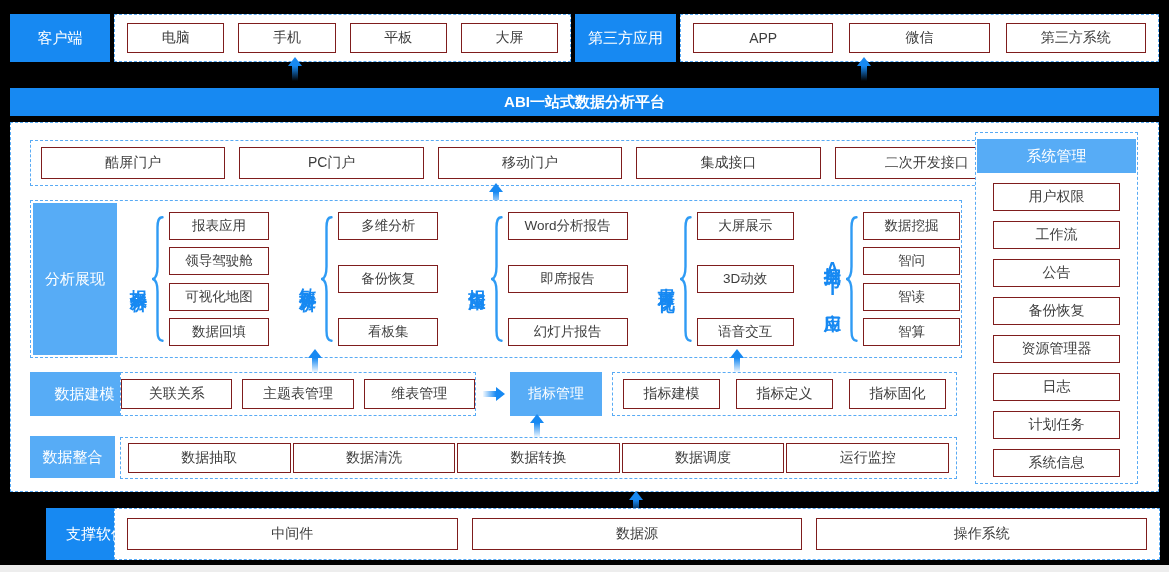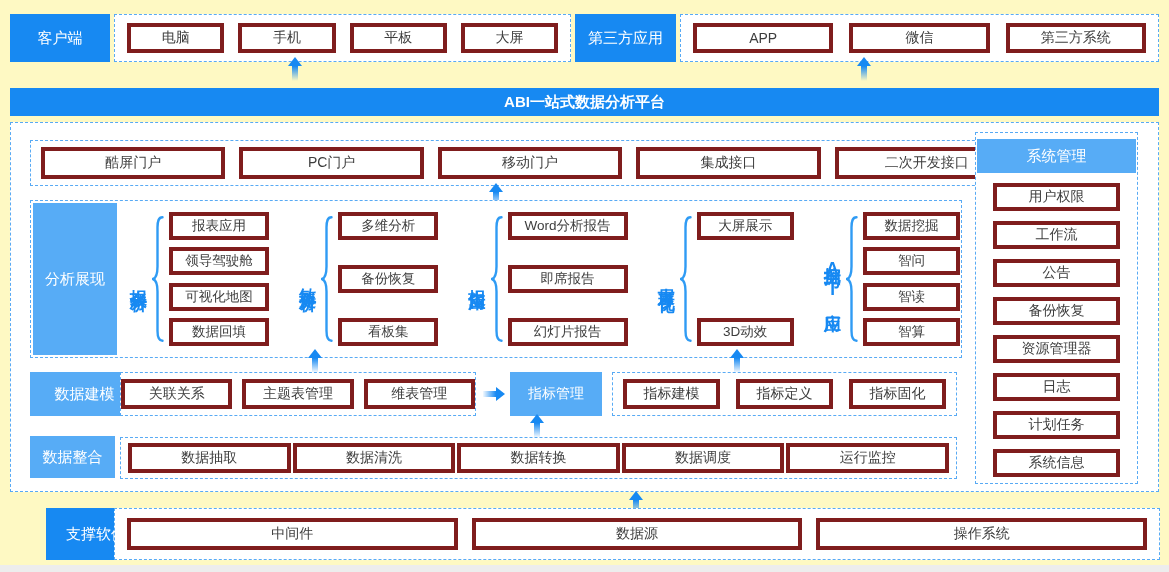--- a/index.html
+++ b/index.html
@@ -1,23 +1,23 @@
 <!DOCTYPE html>
 <html><head>
 <meta charset="utf-8">
 <style>
   html,body{margin:0;padding:0;background:#fff;}
   body{font-family:"Liberation Sans","DejaVu Sans",sans-serif;}
-  #canvas{position:relative;width:1169px;height:572px;background:#fef9c3;overflow:hidden;}
+  #canvas{position:relative;width:1169px;height:572px;background:#000000;overflow:hidden;}
 
   .solid{position:absolute;background:#1789f2;color:#fff;display:flex;align-items:center;justify-content:center;font-size:15px;}
   .light{background:#57acf6;}
   .dash{position:absolute;border:1px dashed #58aaf4;box-sizing:border-box;background:#fff;}
   .row-flex{display:flex;align-items:center;}
-  .box{background:#fff;border:4px solid #7f1d1d;color:#3d3d3d;display:flex;align-items:center;justify-content:center;font-size:14px;box-sizing:border-box;white-space:nowrap;}
+  .box{background:#fff;border:1px solid #7f1d1d;color:#3d3d3d;display:flex;align-items:center;justify-content:center;font-size:14px;box-sizing:border-box;white-space:nowrap;}
 
   #banner{position:absolute;left:10px;top:88px;width:1149px;height:28px;background:#1789f2;color:#fff;font-weight:bold;font-size:15px;display:flex;align-items:center;justify-content:center;}
 
   
   #client-label{left:10px;top:14px;width:100px;height:48px;}
   #client-dash{left:114px;top:14px;width:457px;height:48px;gap:14px;padding:0 12px;}
   #third-label{left:575px;top:14px;width:101px;height:48px;}
   #third-dash{left:680px;top:14px;width:479px;height:48px;gap:16px;padding:0 12px;}
   .top-item{flex:1;height:30px;}
 
@@ -156,20 +156,21 @@
     </div>
 
     <div class="group">
       <div class="vlabel">大屏可视化</div>
       <svg class="brace" viewBox="0 0 12 100" preserveAspectRatio="none">
           <path d="M10.5,1 C6.5,1 5.5,4 5.5,9 L5.5,40 C5.5,46 4.5,49 1,50 C4.5,51 5.5,54 5.5,60 L5.5,91 C5.5,96 6.5,99 10.5,99"></path>
         </svg>
       <div class="col">
         <div class="box w97">大屏展示</div>
         <div class="box w97">3D动效</div>
+        <div class="box w97">语音交互</div>
       </div>
     </div>
 
     <div class="group">
       <div class="vlabel">挖掘与AI应用</div>
       <svg class="brace" viewBox="0 0 12 100" preserveAspectRatio="none">
           <path d="M10.5,1 C6.5,1 5.5,4 5.5,9 L5.5,40 C5.5,46 4.5,49 1,50 C4.5,51 5.5,54 5.5,60 L5.5,91 C5.5,96 6.5,99 10.5,99"></path>
         </svg>
       <div class="col">
         <div class="box w97">数据挖掘</div>

